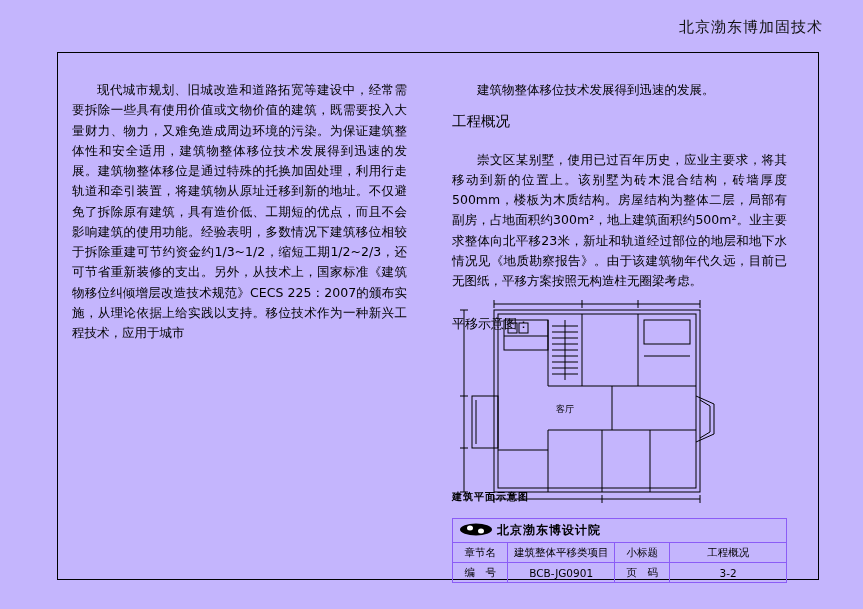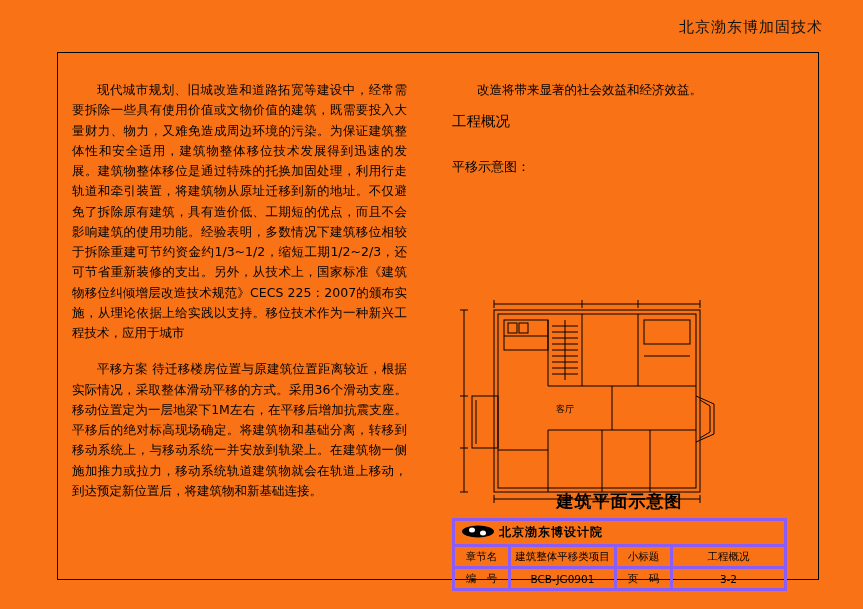--- a/index.html
+++ b/index.html
@@ -7,21 +7,21 @@
     padding: 0;
     background: #ffffff;
   }
   body {
     font-family: "DejaVu Sans", "Liberation Sans", sans-serif;
   }
   #page {
     position: relative;
     width: 863px;
     height: 609px;
-    background: #f97316;
+    background: #c4b5fd;
     overflow: hidden;
   }
   
   .brand {
     position: absolute;
     top: 18px;
     right: 40px;
     font-size: 15px;
     color: #111;
     letter-spacing: 1px;
@@ -73,38 +73,37 @@
     left: 452px;
     top: 300px;
     width: 335px;
     height: 205px;
   }
   .plan-caption {
     position: absolute;
     left: 452px;
     top: 490px;
     width: 335px;
-    text-align: center;
-    font-size: 17px;
+    font-size: 10px;
     font-weight: bold;
     letter-spacing: 1px;
     font-family: Liberation Mono, monospace;
   }
 
   
   .titleblock {
     position: absolute;
     left: 452px;
     top: 518px;
     width: 335px;
     border-collapse: collapse;
     font-size: 10.5px;
   }
   .titleblock td {
-    border: 3px solid #8b5cf6;
+    border: 1px solid #8b5cf6;
     height: 17px;
     padding: 1px 3px;
     text-align: center;
     color: #000;
   }
   .tb-logo-cell {
     height: 21px !important;
     text-align: left !important;
     padding-left: 6px !important;
     font-size: 12px;
@@ -129,26 +128,26 @@
 <body>
 
 <div id="page">
 
   <div class="brand">北京渤东博加固技术</div>
 
   <div class="frame"></div>
 
   <div class="col col-left">
     <p class="para">现代城市规划、旧城改造和道路拓宽等建设中，经常需要拆除一些具有使用价值或文物价值的建筑，既需要投入大量财力、物力，又难免造成周边环境的污染。为保证建筑整体性和安全适用，建筑物整体移位技术发展得到迅速的发展。建筑物整体移位是通过特殊的托换加固处理，利用行走轨道和牵引装置，将建筑物从原址迁移到新的地址。不仅避免了拆除原有建筑，具有造价低、工期短的优点，而且不会影响建筑的使用功能。经验表明，多数情况下建筑移位相较于拆除重建可节约资金约1/3~1/2，缩短工期1/2~2/3，还可节省重新装修的支出。另外，从技术上，国家标准《建筑物移位纠倾增层改造技术规范》CECS 225：2007的颁布实施，从理论依据上给实践以支持。移位技术作为一种新兴工程技术，应用于城市</p>
-    <p class="para">平移方案  待迁移楼房位置与原建筑位置距离较近，根据实际情况，采取整体滑动平移的方式。采用36个滑动支座。移动位置定为一层地梁下1M左右，在平移后增加抗震支座。平移后的绝对标高现场确定。将建筑物和基础分离，转移到移动系统上，与移动系统一并安放到轨梁上。在建筑物一侧施加推力或拉力，移动系统轨道建筑物就会在轨道上移动，到达预定新位置后，将建筑物和新基础连接。</p>
   </div>
 
   <div class="col col-right">
-    <p class="para tight">改造将带来显著的社会效益和经济效益。</p>
+    <p class="para tight">建筑物整体移位技术发展得到迅速的发展。</p>
     <p class="sec-title">工程概况</p>
+    <p class="para">崇文区某别墅，使用已过百年历史，应业主要求，将其移动到新的位置上。该别墅为砖木混合结构，砖墙厚度500mm，楼板为木质结构。房屋结构为整体二层，局部有副房，占地面积约300m²，地上建筑面积约500m²。业主要求整体向北平移23米，新址和轨道经过部位的地层和地下水情况见《地质勘察报告》。由于该建筑物年代久远，目前已无图纸，平移方案按照无构造柱无圈梁考虑。</p>
     <p class="fig-label">平移示意图：</p>
   </div>
 
   <div class="plan-box">
     <svg width="335" height="205" viewBox="0 0 335 205">
       <g stroke="#000" fill="none" stroke-width="1">
 
         <rect x="42" y="10" width="206" height="182"></rect>
         <rect x="46" y="14" width="198" height="174"></rect>
 

